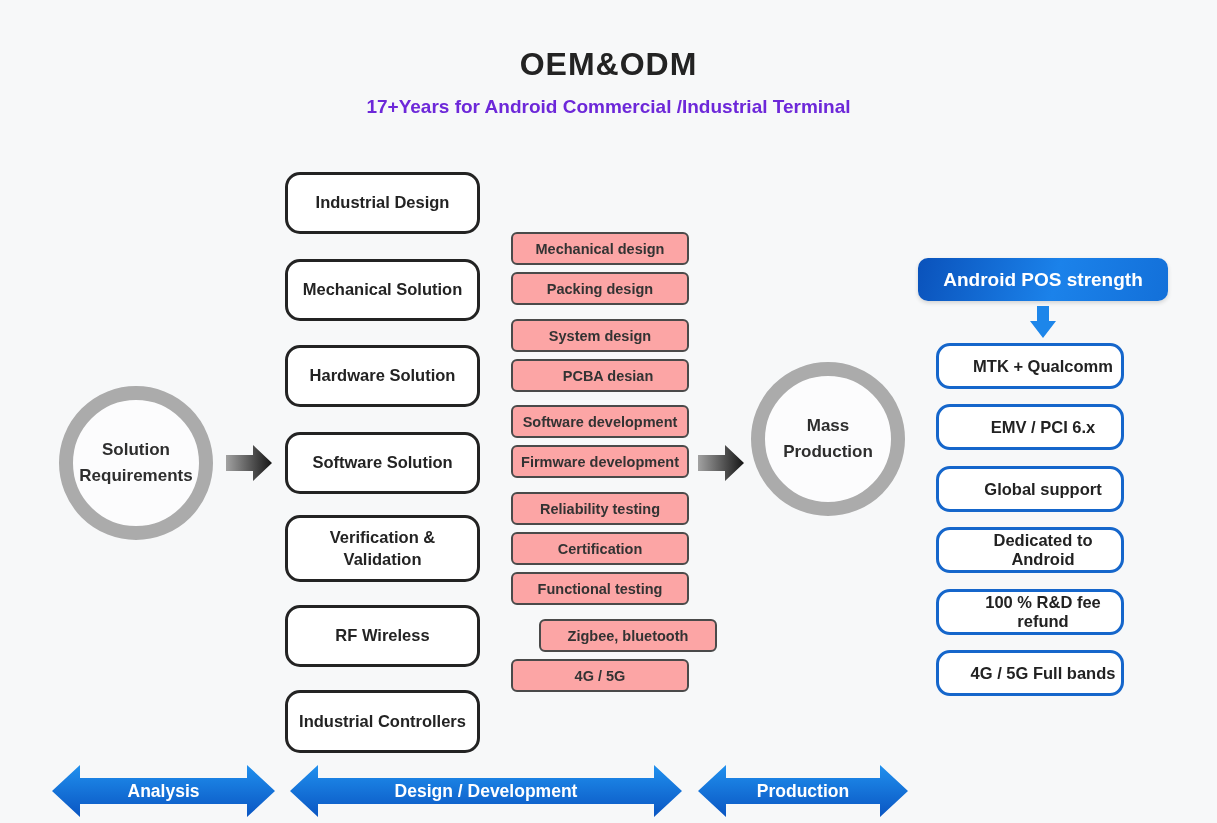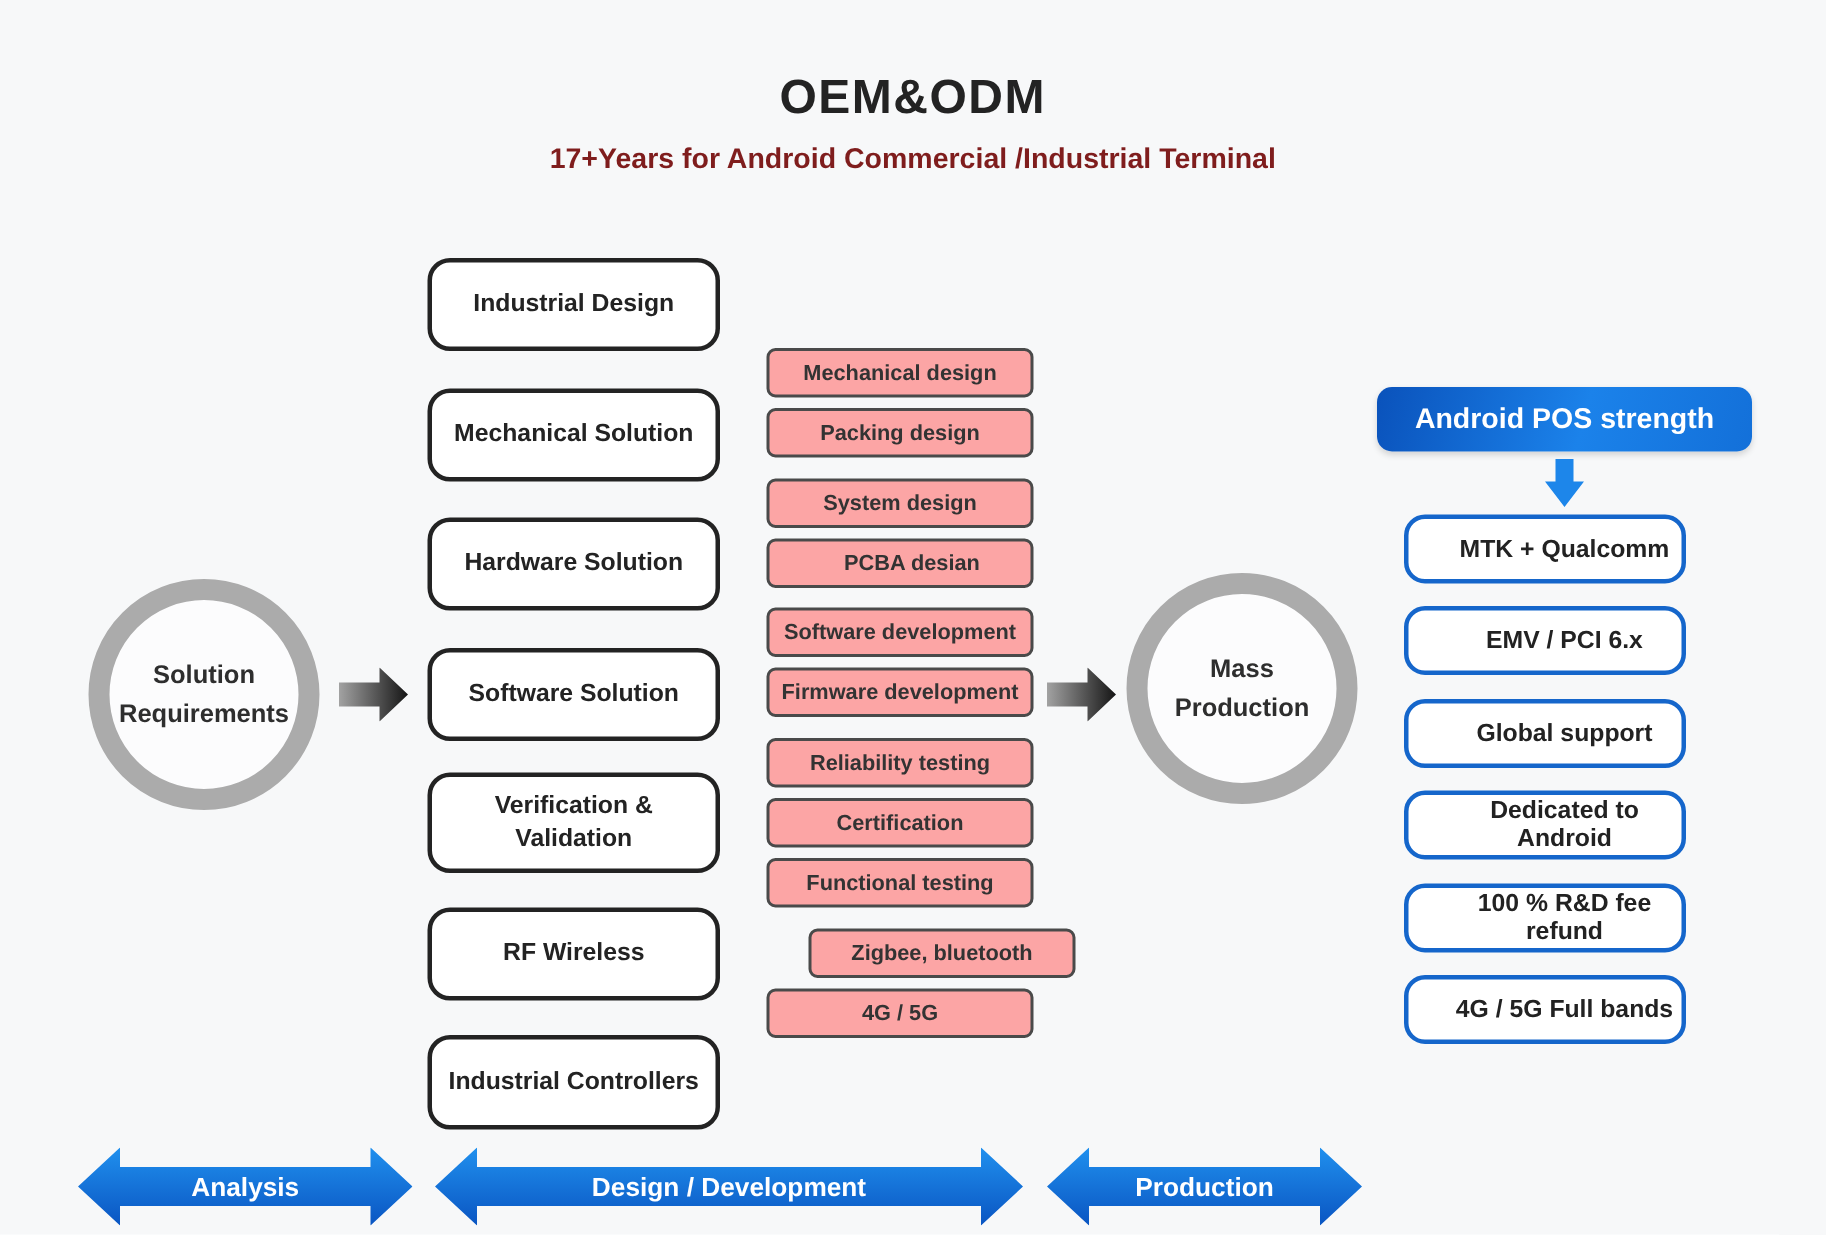--- a/index.html
+++ b/index.html
@@ -10,31 +10,31 @@
     color:#232323;
   }
   
   .title {
     position:absolute; top:46px; left:0; width:100%;
     text-align:center; font-size:32px; font-weight:700;
     letter-spacing:1px; color:#232323;
   }
   .subtitle {
     position:absolute; top:96px; left:0; width:100%;
-    text-align:center; font-size:19px; font-weight:700; color:#7f1d1d;
+    text-align:center; font-size:19px; font-weight:700; color:#6d28d9;
   }
   
   .circle {
     position:absolute; width:126px; height:126px; border-radius:50%;
     border:14px solid #ababab; background:#fcfcfd;
     display:flex; flex-direction:column; align-items:center; justify-content:center;
     font-size:17px; font-weight:700; color:#2e2e2e; text-align:center; line-height:1.55;
   }
   .circle-start { left:59px; top:386px; }
-  .circle-end   { left:751px; top:382px; }
+  .circle-end   { left:751px; top:362px; }
   
   .stage-box {
     position:absolute; left:285px; width:195px; box-sizing:border-box;
     border:3px solid #232323; border-radius:15px; background:#ffffff;
     display:flex; align-items:center; justify-content:center; text-align:center;
     font-size:16.5px; font-weight:700; color:#232323; line-height:1.3; padding:0 8px;
   }
   
   .task-box {
     position:absolute; left:511px; width:178px; height:33px; box-sizing:border-box;

